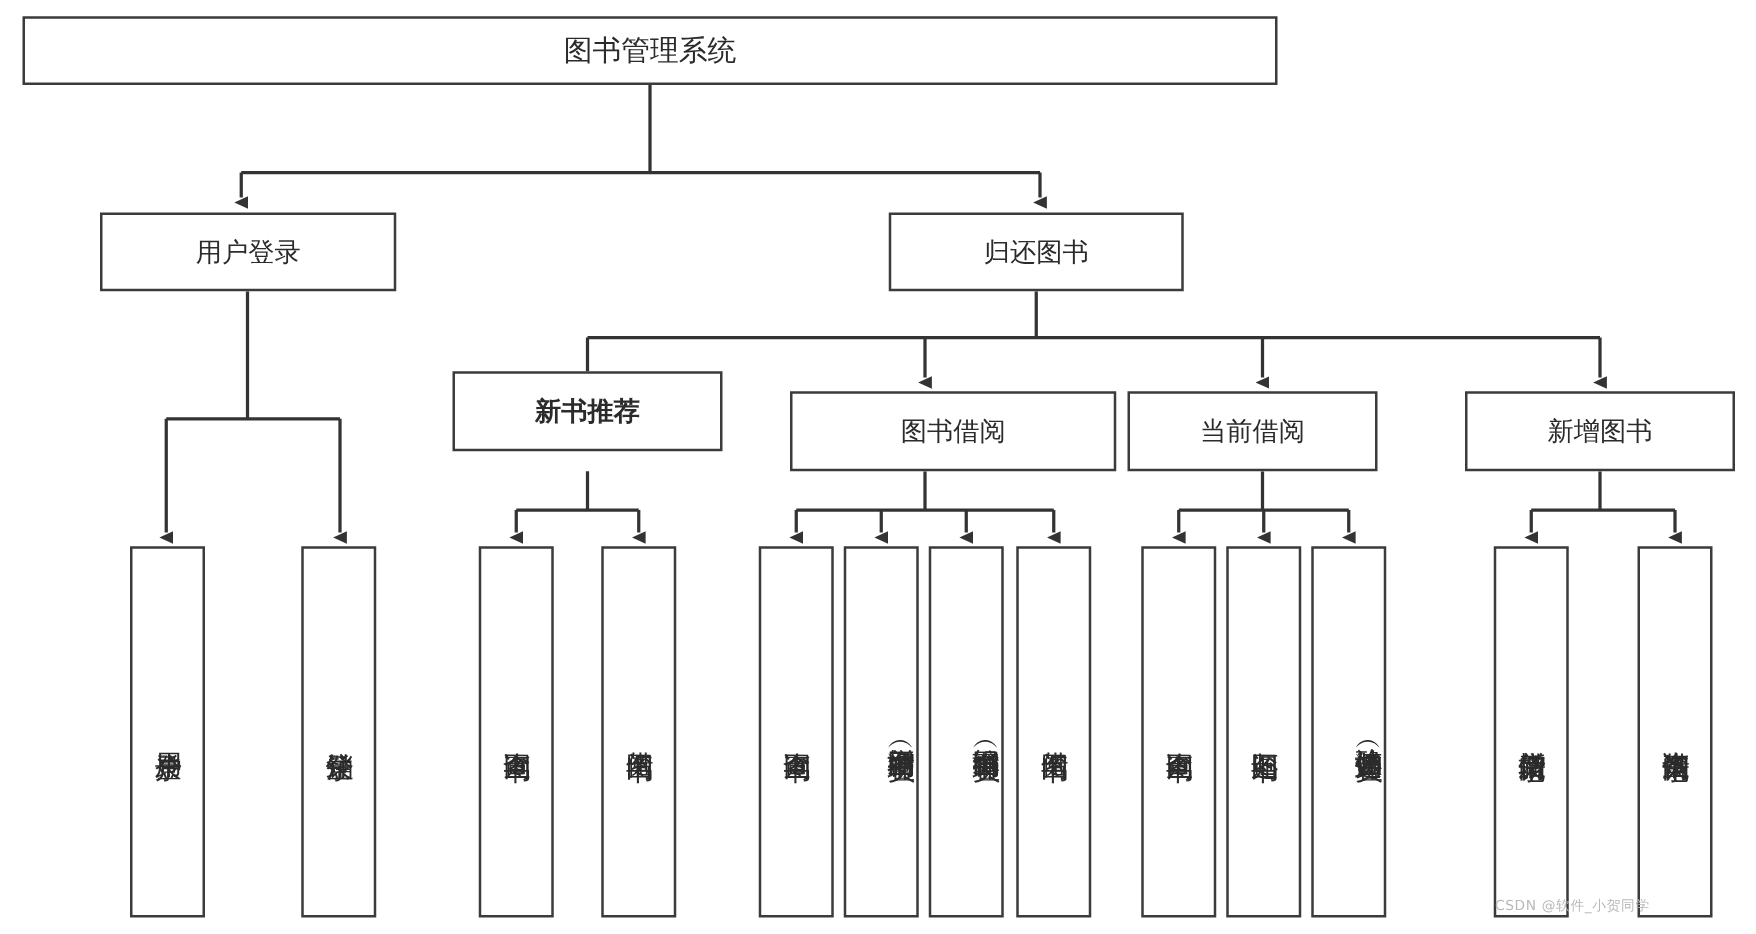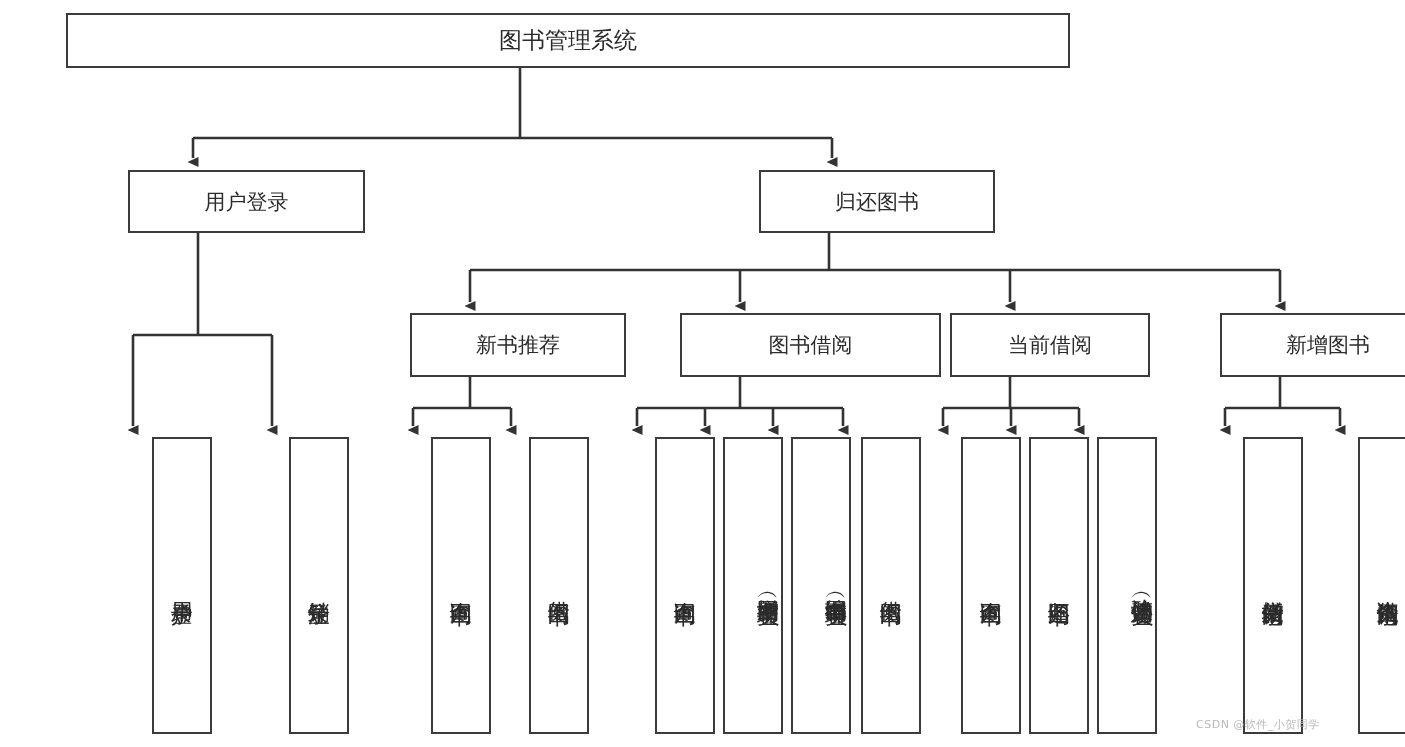--- a/index.html
+++ b/index.html
@@ -25,21 +25,20 @@
   }
   .node {
     position: absolute;
     box-sizing: border-box;
     border: 2.5px solid #3b3b3b;
     background: #ffffff;
     display: flex;
     align-items: center;
     justify-content: center;
     color: #2b2b2b;
-    margin-left: 48px;
   }
   .node.root {
     font-size: 23px;
   }
   .node.lvl1 {
     font-size: 21px;
   }
   .node.lvl2 {
     font-size: 21px;
   }
@@ -120,21 +119,21 @@
       <path d="M1225,408 L1225,426" marker-end="url(#arrow)"></path>
       <path d="M1340,408 L1340,426" marker-end="url(#arrow)"></path>
     </g>
   </svg>
 
   <div class="node root" style="left:18px; top:13px; width:1004px; height:55px;">图书管理系统</div>
 
   <div class="node lvl1" style="left:80px; top:170px; width:237px; height:63px;">用户登录</div>
   <div class="node lvl1" style="left:711px; top:170px; width:236px; height:63px;">归还图书</div>
 
-  <div class="node lvl2" style="left:362px; top:313px; width:216px; height:64px;">新书推荐</div>
+  <div class="node lvl2" style="left:362px; top:297px; width:216px; height:64px;font-weight:bold;">新书推荐</div>
   <div class="node lvl2" style="left:632px; top:313px; width:261px; height:64px;">图书借阅</div>
   <div class="node lvl2" style="left:902px; top:313px; width:200px; height:64px;">当前借阅</div>
   <div class="node lvl2" style="left:1172px; top:313px; width:216px; height:64px;">新增图书</div>
 
   <div class="node leaf center-v" style="left:104px; top:437px; width:60px; height:297px;">用户登录</div>
   <div class="node leaf center-v" style="left:241px; top:437px; width:60px; height:297px;">注销登录</div>
 
   <div class="node leaf center-v" style="left:383px; top:437px; width:60px; height:297px;">查询图书</div>
   <div class="node leaf center-v" style="left:481px; top:437px; width:60px; height:297px;">借阅图书</div>
 

